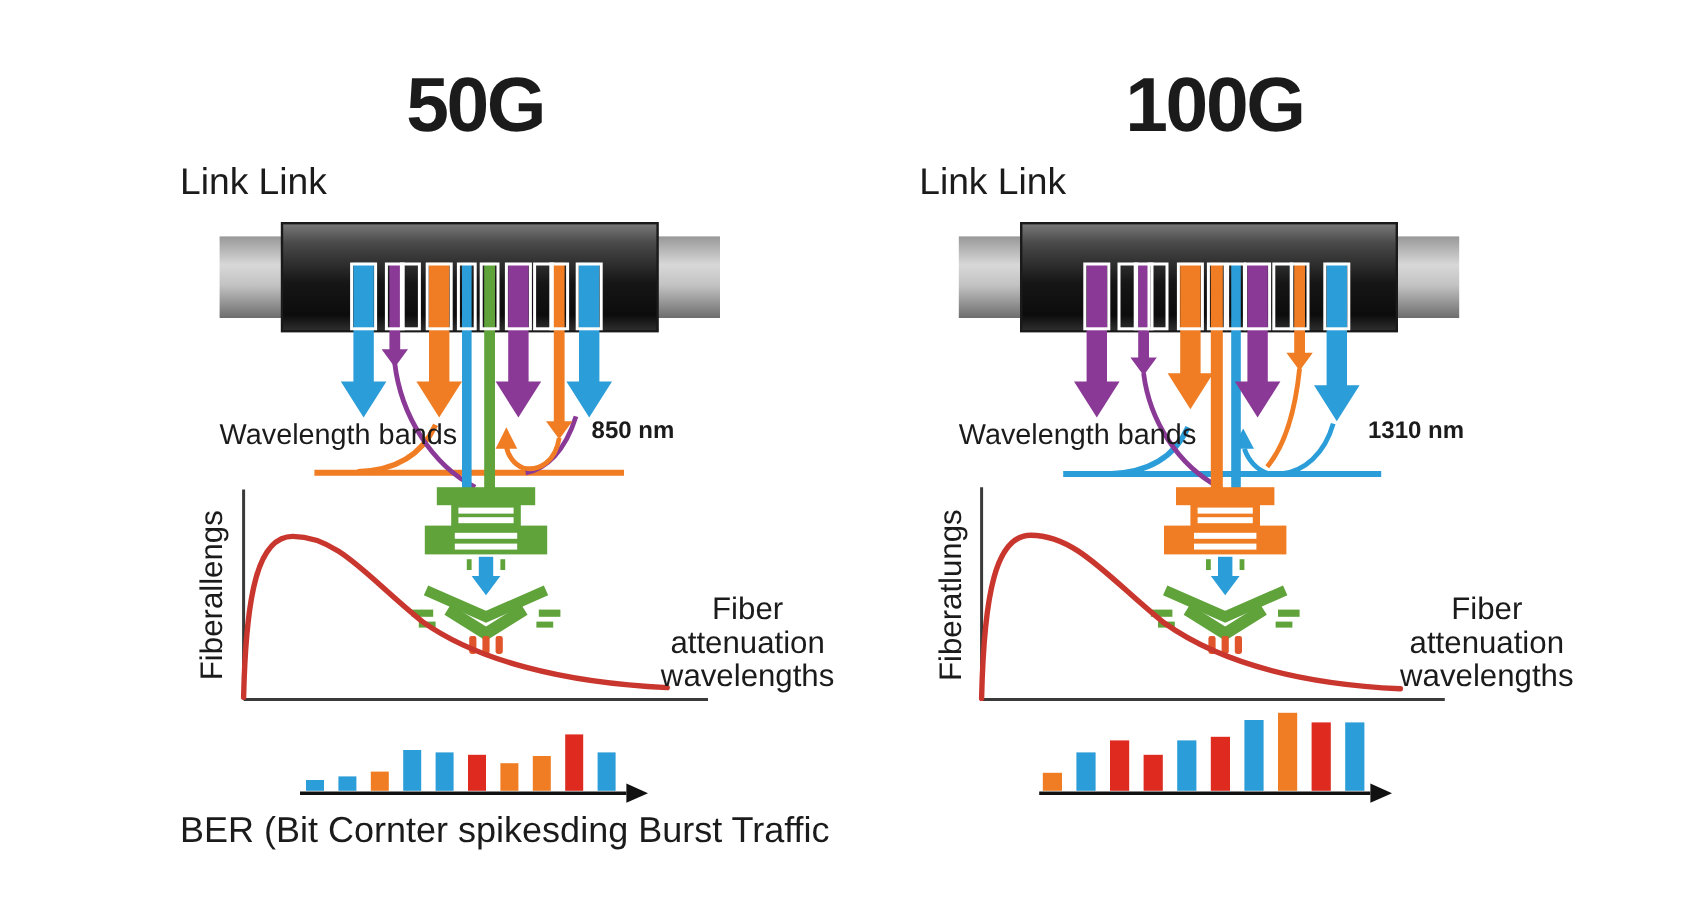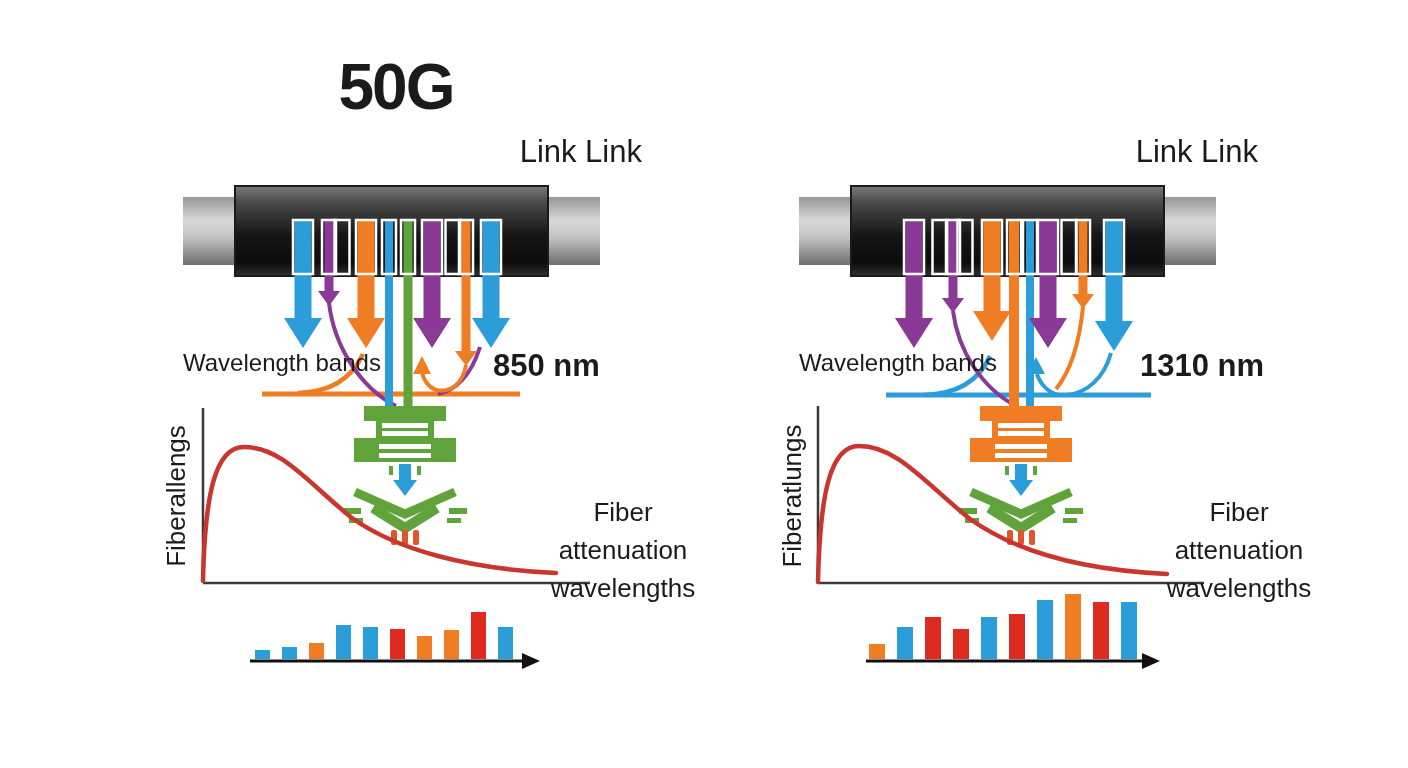--- a/index.html
+++ b/index.html
@@ -3,27 +3,27 @@
 <meta charset="utf-8">
 <style>
   html,body{margin:0;padding:0;background:#fff;}
   #stage{position:relative;width:1408px;height:768px;background:#fff;overflow:hidden;
          font-family:"Liberation Sans",sans-serif;color:#1b1b1b;}
   .panel{position:absolute;top:16px;width:560px;height:768px;}
   #panel-0{left:150px;} #panel-1{left:766px;}
   .art{position:absolute;left:0;top:0;width:560px;height:768px;}
   .txt{position:absolute;white-space:nowrap;}
   .title{top:34px;left:0;width:492px;text-align:center;font-size:64px;font-weight:700;letter-spacing:-2px;}
-  .subtitle{top:118px;left:0;width:492px;text-align:right;font-size:31px;}
+  .subtitle{top:118px;left:0;width:492px;text-align:left;font-size:31px;}
   .wband{top:333px;left:33px;font-size:24px;}
-  .wval{top:332px;font-size:31px;font-weight:700;}
+  .wval{top:332px;font-size:20px;font-weight:700;}
   #panel-0 .wval{left:343px;} #panel-1 .wval{left:330px;margin-left:44px;}
   .ynote{top:465px;left:-64px;width:180px;height:30px;text-align:center;font-size:26px;
          transform:rotate(-90deg);}
-  .attnote{top:477px;left:398px;width:150px;text-align:center;font-size:26px;line-height:38px;
+  .attnote{top:477px;left:398px;width:150px;text-align:center;font-size:26px;line-height:28px;
            white-space:pre-line;}
   .caption{top:660px;left:0;width:494px;text-align:center;font-size:30px;}
 </style>
 </head>
 <body>
 
 <div id="stage">
 
   <div class="panel" id="panel-0">
     <svg class="art" viewBox="0 0 560 768">
@@ -133,20 +133,21 @@
       </g>
     </svg>
     <div class="txt title">50G</div>
     <div class="txt subtitle">Link Link</div>
     <div class="txt wband">Wavelength bands</div>
     <div class="txt wval">850 nm</div>
     <div class="txt ynote">Fiberallengs</div>
     <div class="attnote txt" style="white-space:pre-line">Fiber
 attenuation
 wavelengths</div>
+    <div class="txt caption">BER (Bit Cornter spikesding Burst Traffic</div>
   </div>
 
   <div class="panel" id="panel-1">
     <svg class="art" viewBox="0 0 560 768">
       <defs>
         <linearGradient id="body1" x1="0" y1="0" x2="0" y2="1">
           <stop offset="0" stop-color="#7a7a7a"></stop>
             <stop offset="0.18" stop-color="#4a4a4a"></stop>
           <stop offset="0.55" stop-color="#161616"></stop>
             <stop offset="0.85" stop-color="#0c0c0c"></stop>
@@ -236,20 +237,21 @@
             <rect x="243" y="598" width="16" height="45" fill="#df2b1f"></rect>
             <rect x="271" y="584" width="16" height="59" fill="#2b9dd8"></rect>
             <rect x="299" y="578" width="16" height="65" fill="#f07d23"></rect>
             <rect x="327" y="586" width="16" height="57" fill="#df2b1f"></rect>
             <rect x="355" y="586" width="16" height="57" fill="#2b9dd8"></rect>
           </g>
         <path d="M 100 645 H 376" stroke="#111" stroke-width="3"></path>
         <polygon points="376,637 376,653 394,645" fill="#111"></polygon>
       </g>
     </svg>
+    <div class="txt title">100G</div>
     <div class="txt subtitle">Link Link</div>
     <div class="txt wband">Wavelength bands</div>
     <div class="txt wval">1310 nm</div>
     <div class="txt ynote">Fiberatlungs</div>
     <div class="attnote txt" style="white-space:pre-line">Fiber
 attenuation
 wavelengths</div>
   </div>
 </div>
 

